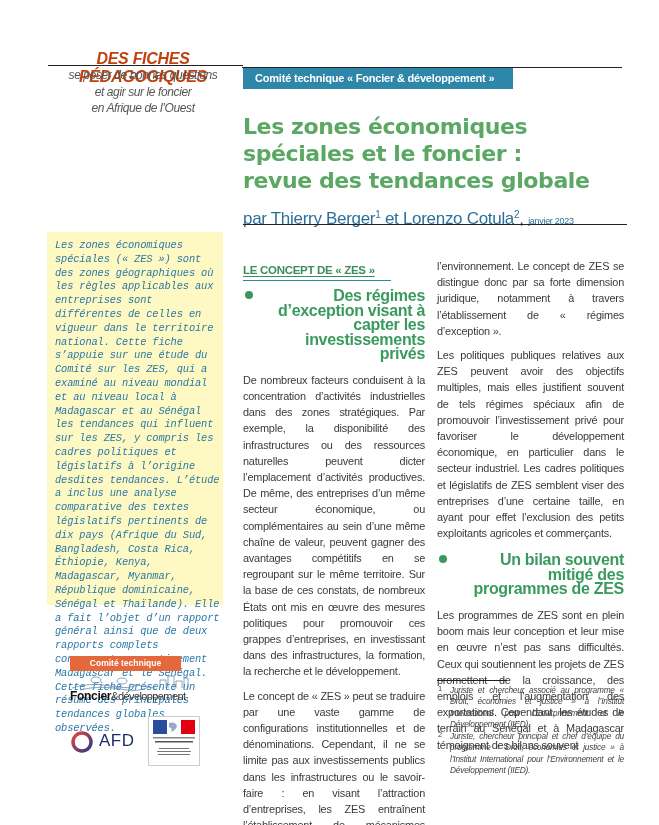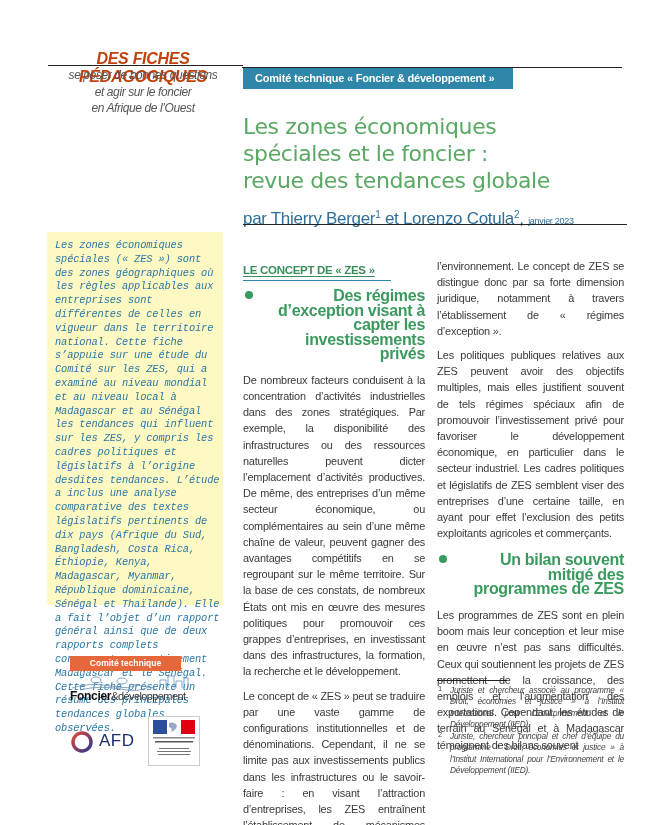--- a/index.html
+++ b/index.html
@@ -25,21 +25,21 @@
   
   #top-rule { left: 242px; top: 67px; width: 380px; height: 1px; background: #222; }
   #banner {
     left: 243px; top: 68px; width: 270px; height: 21px;
     background: #2e86a8; color: #fff; font-weight: bold; font-size: 11px;
     line-height: 21px; padding-left: 12px; letter-spacing: -0.2px;
   }
 
   #main-title {
     left: 243px; top: 113px; width: 390px;
-    color: #5aa864; font-family: "DejaVu Sans", sans-serif; font-weight: normal;
+    color: #5aa864; font-family: "DejaVu Sans", sans-serif; font-weight: bold;
     font-size: 22px; line-height: 27px; letter-spacing: -0.4px;
   }
   #byline {
     left: 243px; top: 205px; width: 385px;
     color: #2e6f9a; font-size: 17px; line-height: 20px; letter-spacing: -0.3px;
     white-space: nowrap;
   }
   #byline sup { font-size: 10px; vertical-align: 6px; }
   #byline .date { font-size: 9px; color: #2e6f9a; text-align: center; }
   #byline-rule { left: 243px; top: 224px; width: 384px; height: 1px; background: #222; }

